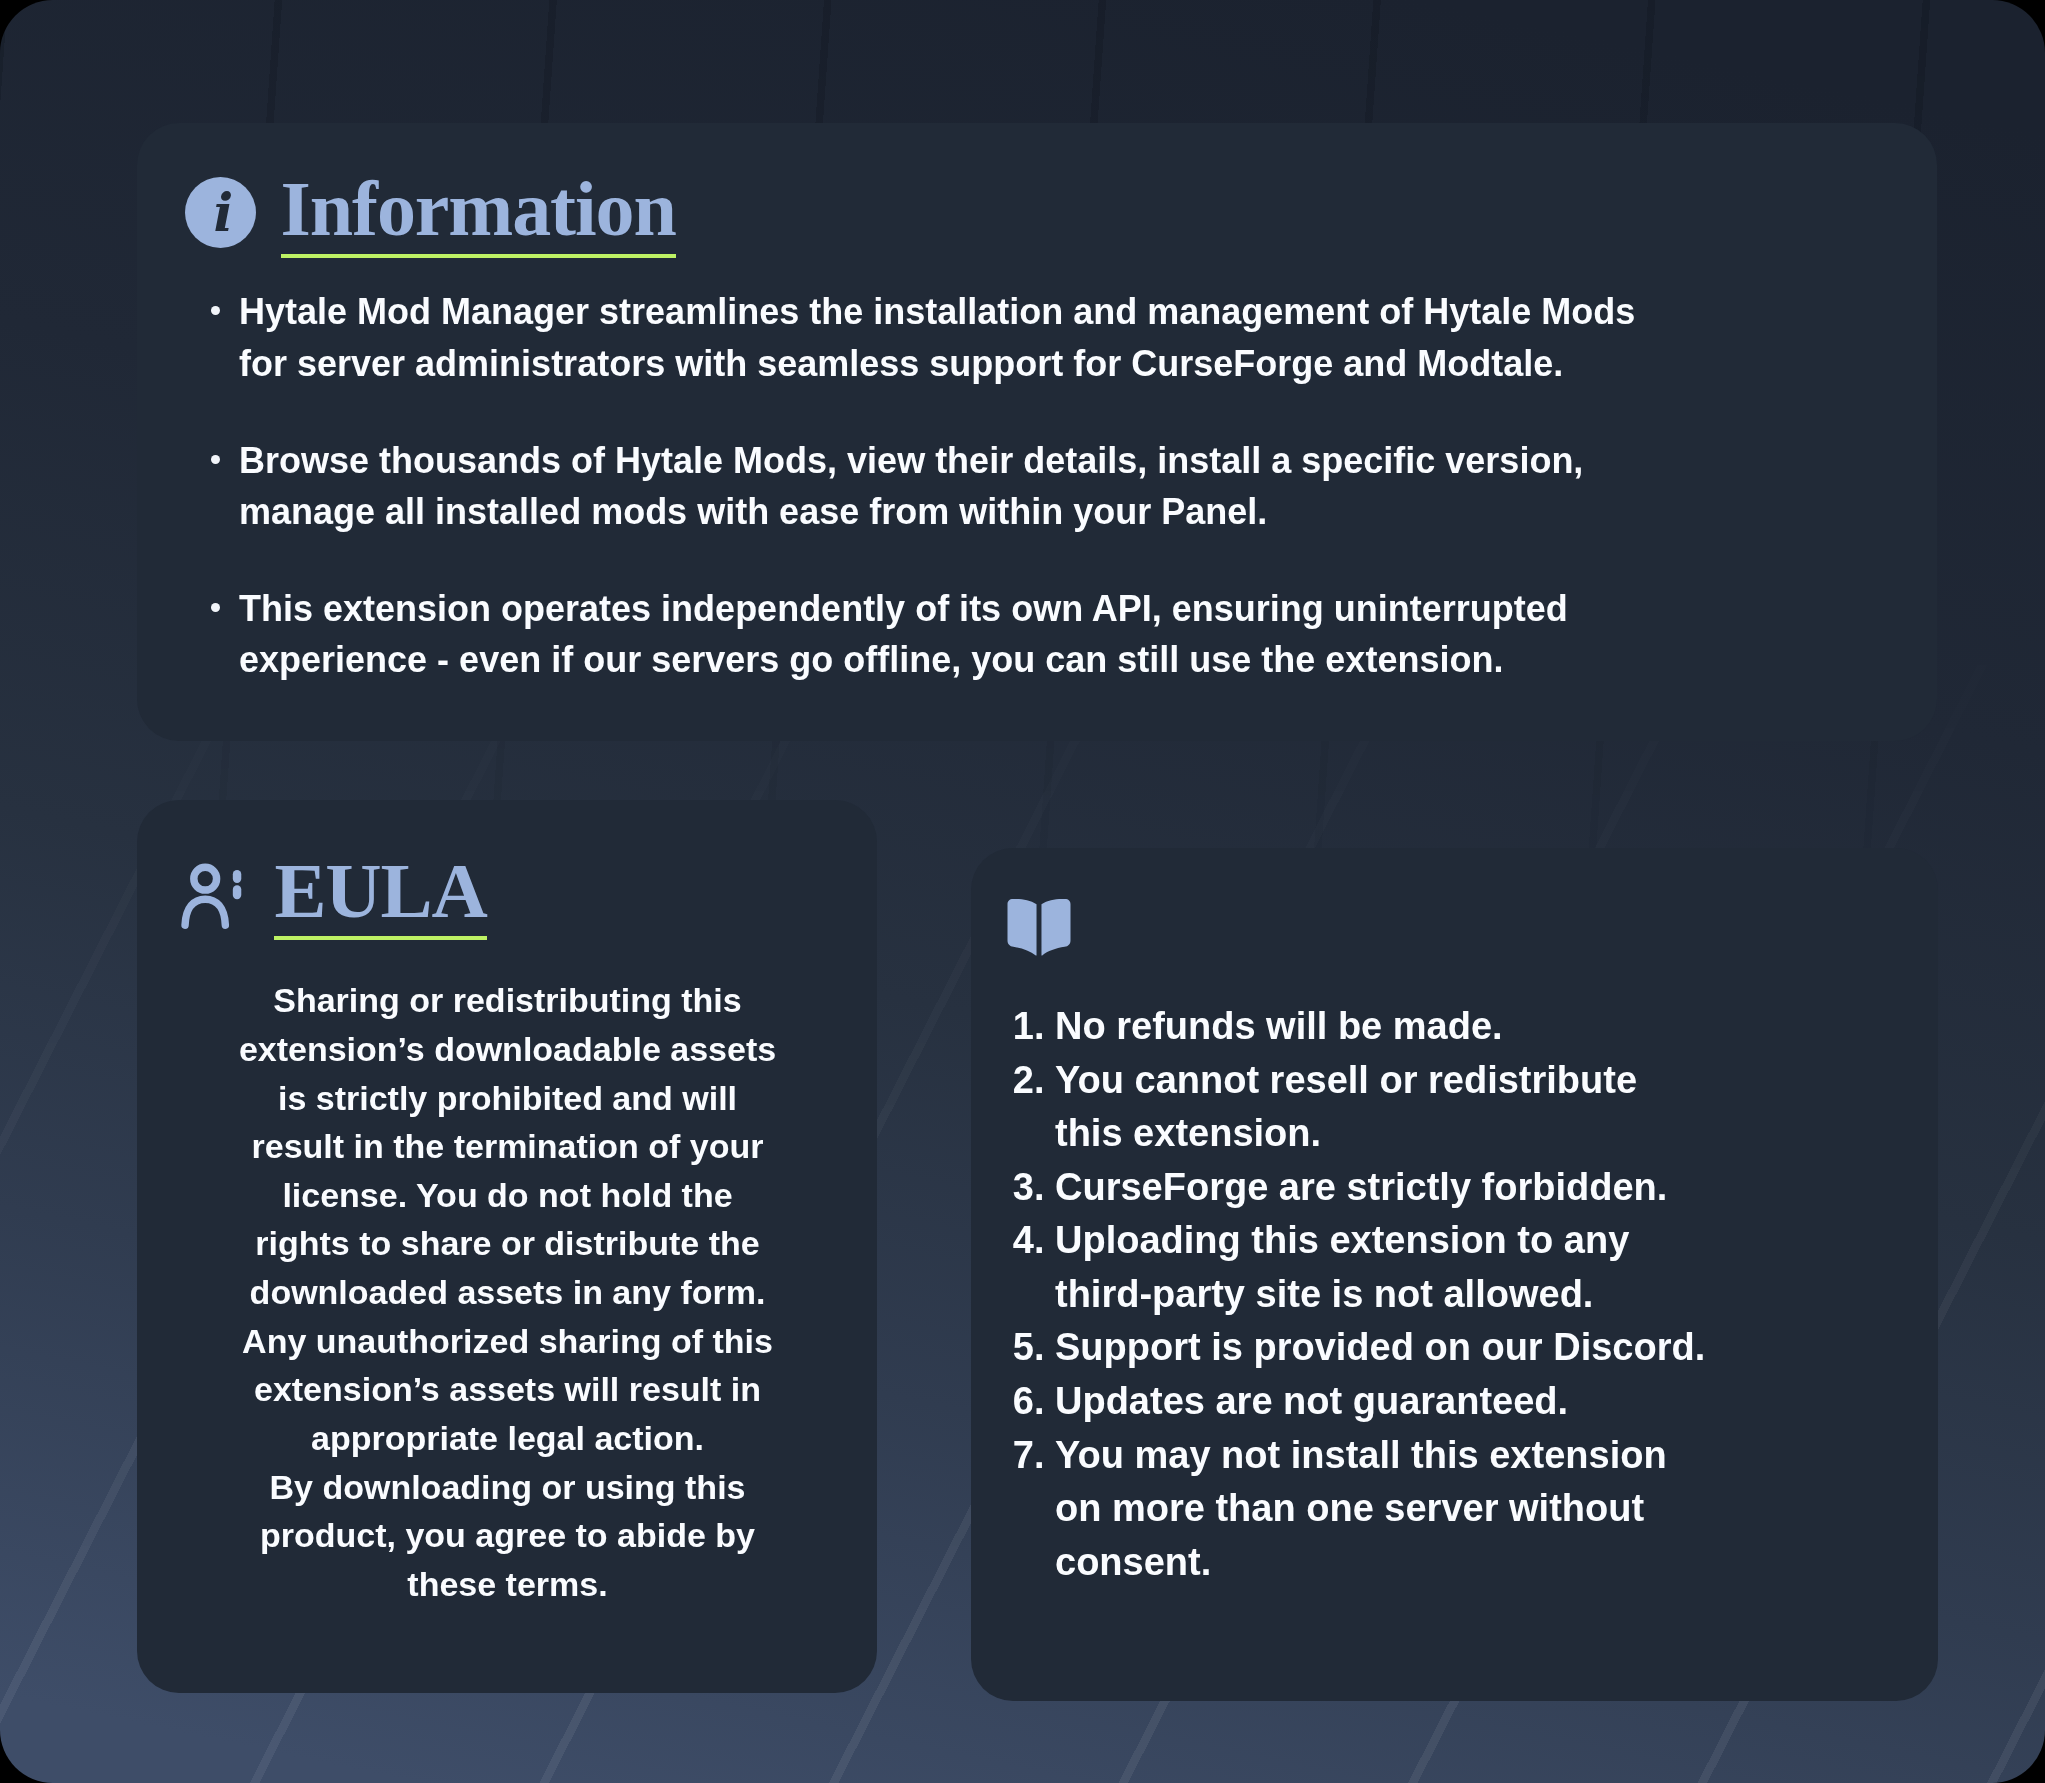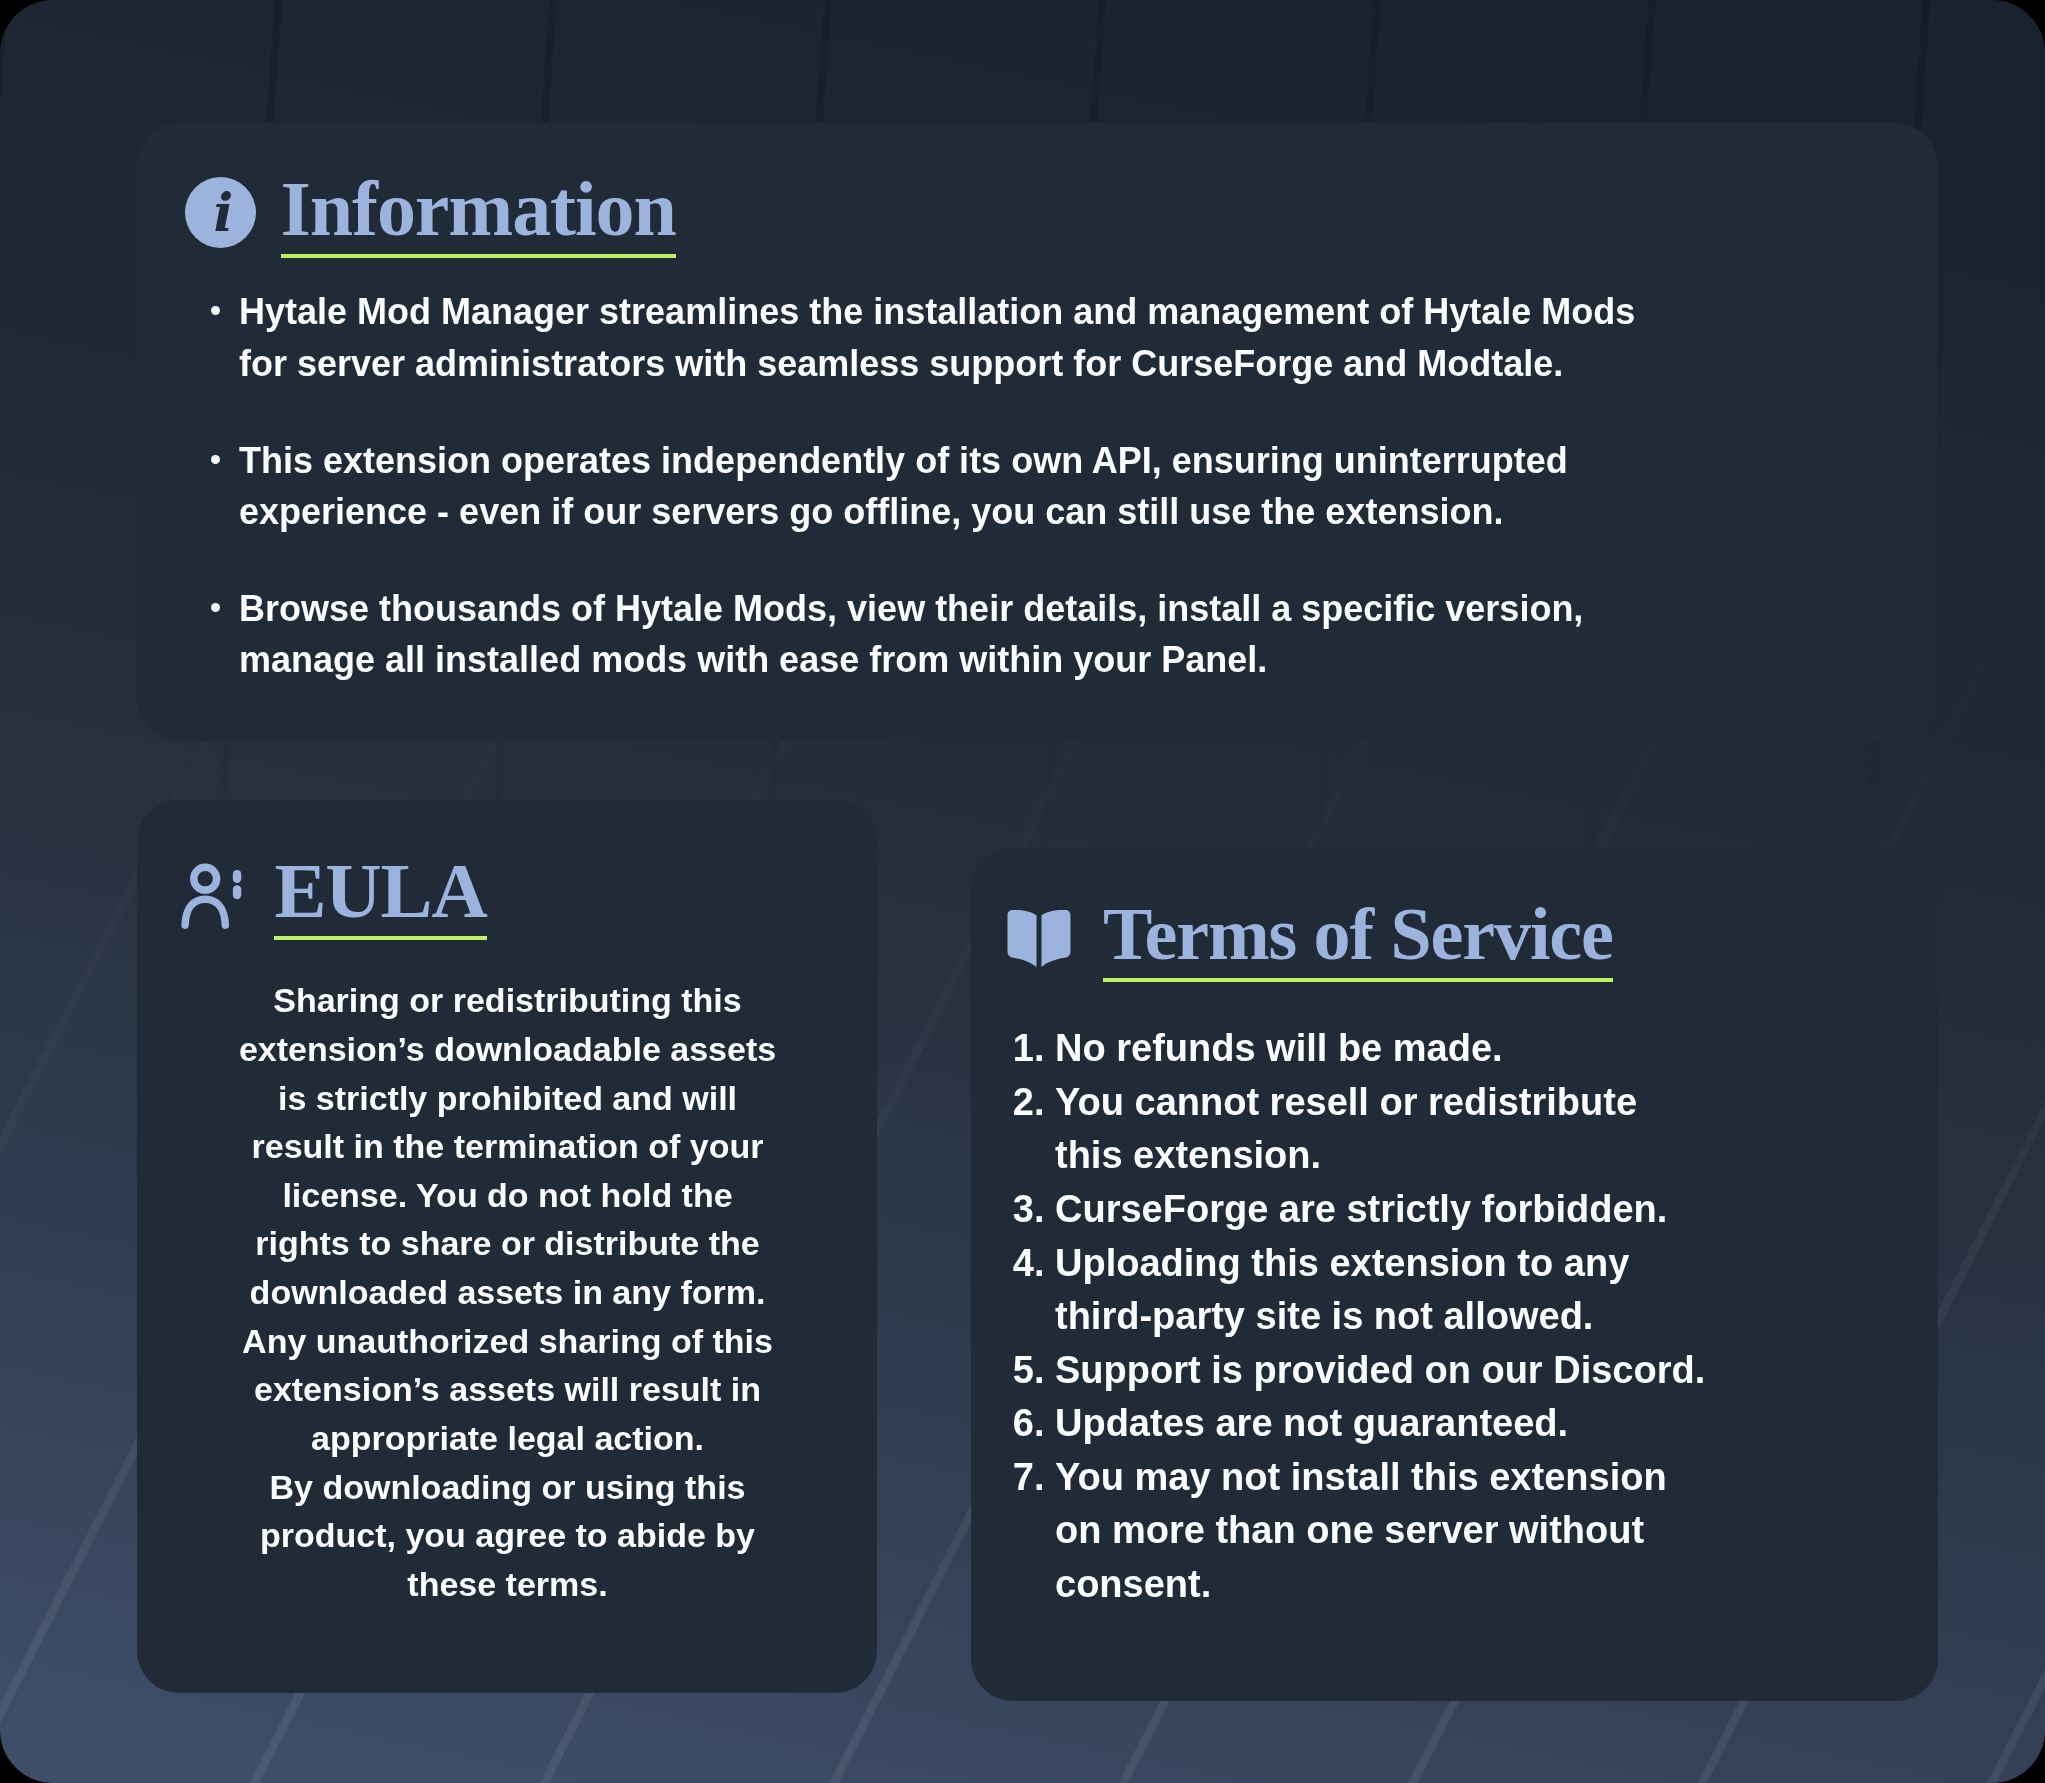--- a/index.html
+++ b/index.html
@@ -133,24 +133,24 @@
         <svg width="71" height="71" viewBox="0 0 48 48">
           <circle cx="24" cy="24" r="24" fill="#9cb4dd"></circle>
           <text x="26" y="36.5" font-size="35" text-anchor="middle" font-family="DejaVu Serif, serif" font-style="italic" font-weight="bold" fill="#212a37">i</text>
         </svg>
       </span>
       <h1 class="card-title">Information</h1>
     </div>
     <ul class="info-bullets">
       <li>Hytale Mod Manager streamlines the installation and management of Hytale Mods
 for server administrators with seamless support for CurseForge and Modtale.</li>
+      <li>Browse thousands of Hytale Mods, view their details, install a specific version,
+manage all installed mods with ease from within your Panel.</li>
       <li>This extension operates independently of its own API, ensuring uninterrupted
 experience - even if our servers go offline, you can still use the extension.</li>
-      <li>Browse thousands of Hytale Mods, view their details, install a specific version,
-manage all installed mods with ease from within your Panel.</li>
     </ul>
   </section>
 
   <section class="card" id="eula-card">
     <div class="card-header">
       <span class="hicon">
         <svg width="78" height="78" viewBox="0 0 24 24" fill="none" stroke="#9cb4dd" stroke-width="2.3" stroke-linecap="round">
           <circle cx="9.6" cy="7.3" r="3.5"></circle>
           <path d="M3.4 21.6 C3.6 16.1 6.2 13.6 9.6 13.6 C13 13.6 15.6 16.1 15.8 21.6"></path>
           <line x1="19.4" y1="5.9" x2="19.4" y2="7.3" stroke-width="2.6"></line>
@@ -175,21 +175,20 @@
   </section>
 
   <section class="card" id="tos-card">
     <div class="card-header">
       <span class="hicon">
         <svg width="70" height="62" viewBox="0 0 24 21" fill="#9cb4dd">
           <path d="M3.1 0.9 C1.9 0.9 1.2 1.6 1.2 2.7 L1.2 15.1 C1.2 16.3 2 17.1 3.2 17.3 C6.3 17.8 9 18.7 10.9 20.3 L11.15 20.3 L11.15 2.7 C8.9 1.2 6.1 0.75 3.1 0.9 Z"></path>
           <path d="M20.9 0.9 C22.1 0.9 22.8 1.6 22.8 2.7 L22.8 15.1 C22.8 16.3 22 17.1 20.8 17.3 C17.7 17.8 15 18.7 13.1 20.3 L12.85 20.3 L12.85 2.7 C15.1 1.2 17.9 0.75 20.9 0.9 Z"></path>
         </svg>
       </span>
-      <h2 class="card-title">Terms of Service</h2>
     </div>
     <ol class="tos-list">
       <li>No refunds will be made.</li>
       <li>You cannot resell or redistribute
 this extension.</li>
       <li>CurseForge are strictly forbidden.</li>
       <li>Uploading this extension to any
 third-party site is not allowed.</li>
       <li>Support is provided on our Discord.</li>
       <li>Updates are not guaranteed.</li>

